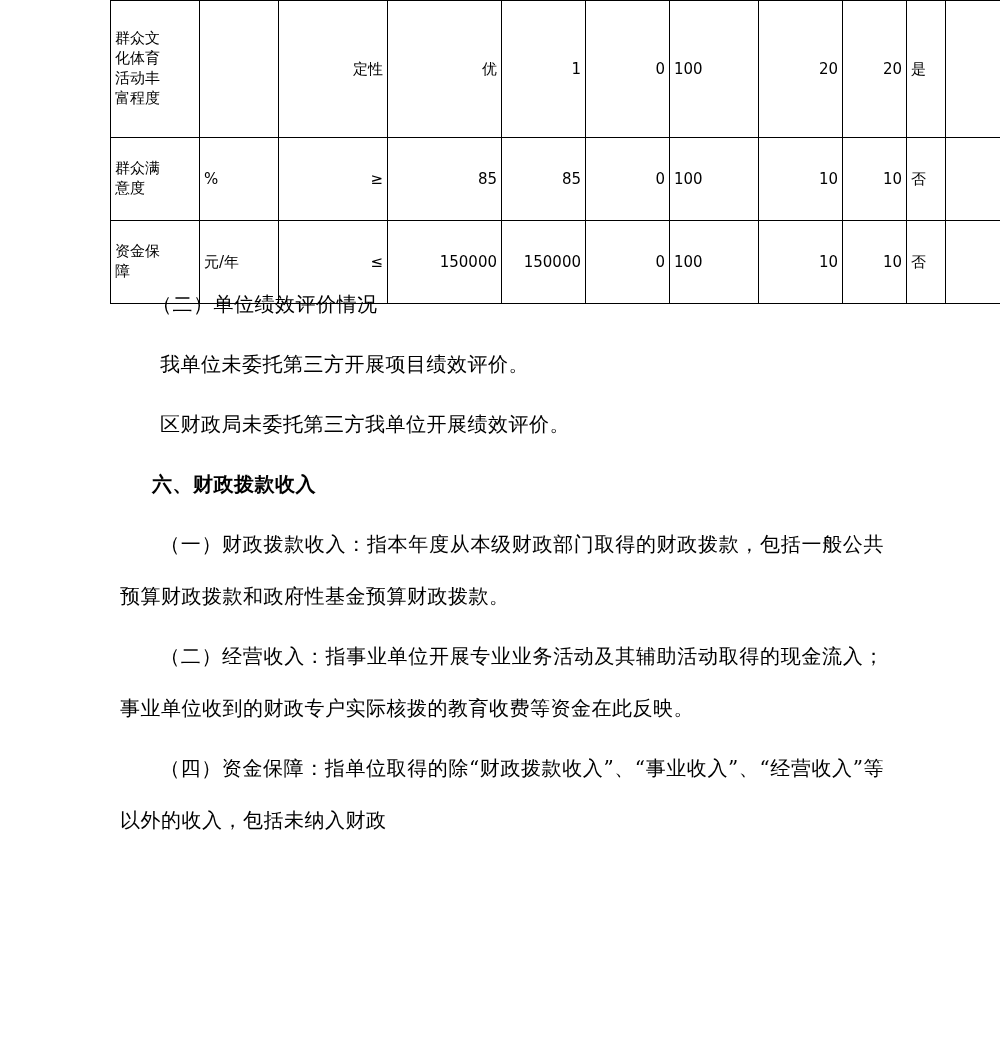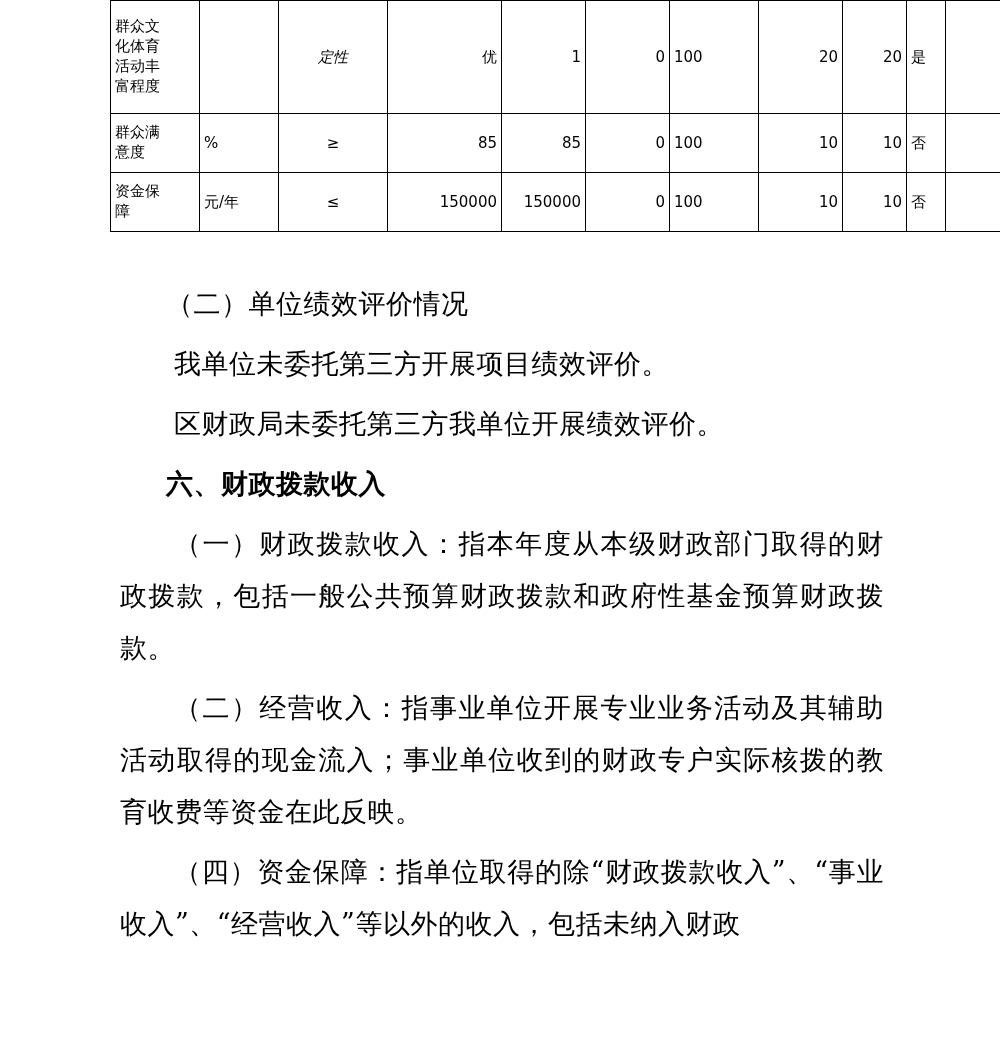--- a/index.html
+++ b/index.html
@@ -32,27 +32,27 @@
   table.perf {
     border-collapse: collapse;
     table-layout: fixed;
     width: 780px;
     font-family: "DejaVu Sans", "Liberation Sans", sans-serif;
     font-size: 15px;
     color: #000;
   }
   table.perf td {
     border: 1px solid #000;
-    padding: 4px 4px;
+    padding: 16px 4px;
     vertical-align: middle;
     line-height: 1.35;
   }
   td.c-name      { width: 80px;  text-align: left; }
   td.c-unit      { width: 70px;  text-align: left; }
-  td.c-sym       { width: 100px; text-align: center; font-style: italic; }
+  td.c-sym       { width: 100px; text-align: right; }
   td.c-target    { width: 105px; text-align: right; }
   td.c-actual    { width: 75px;  text-align: right; }
   td.c-dev       { width: 75px;  text-align: right; }
   td.c-score100  { width: 80px;  text-align: left; }
   td.c-weight    { width: 75px;  text-align: right; }
   td.c-score     { width: 55px;  text-align: right; padding-right: 0; }
   td.c-flag      { width: 30px;  text-align: left; padding-left: 1px; }
   td.c-last      { width: 75px;  text-align: center; }
 
   .row-tall td { height: 104px; }
@@ -64,21 +64,21 @@
     line-height: 1.32;
     word-break: break-all;
   }
 
   
   .doc-body {
     position: absolute;
     left: 112px;
     top: 278px;
     width: 780px;
-    font-size: 27px;
+    font-size: 20px;
     line-height: 52px;
     letter-spacing: 0.5px;
   }
   p.para {
     margin: 8px;
     text-indent: 2em;
     text-align: justify;
     font-family: "DejaVu Serif", "Liberation Serif", serif;
   }
   p.heading {

